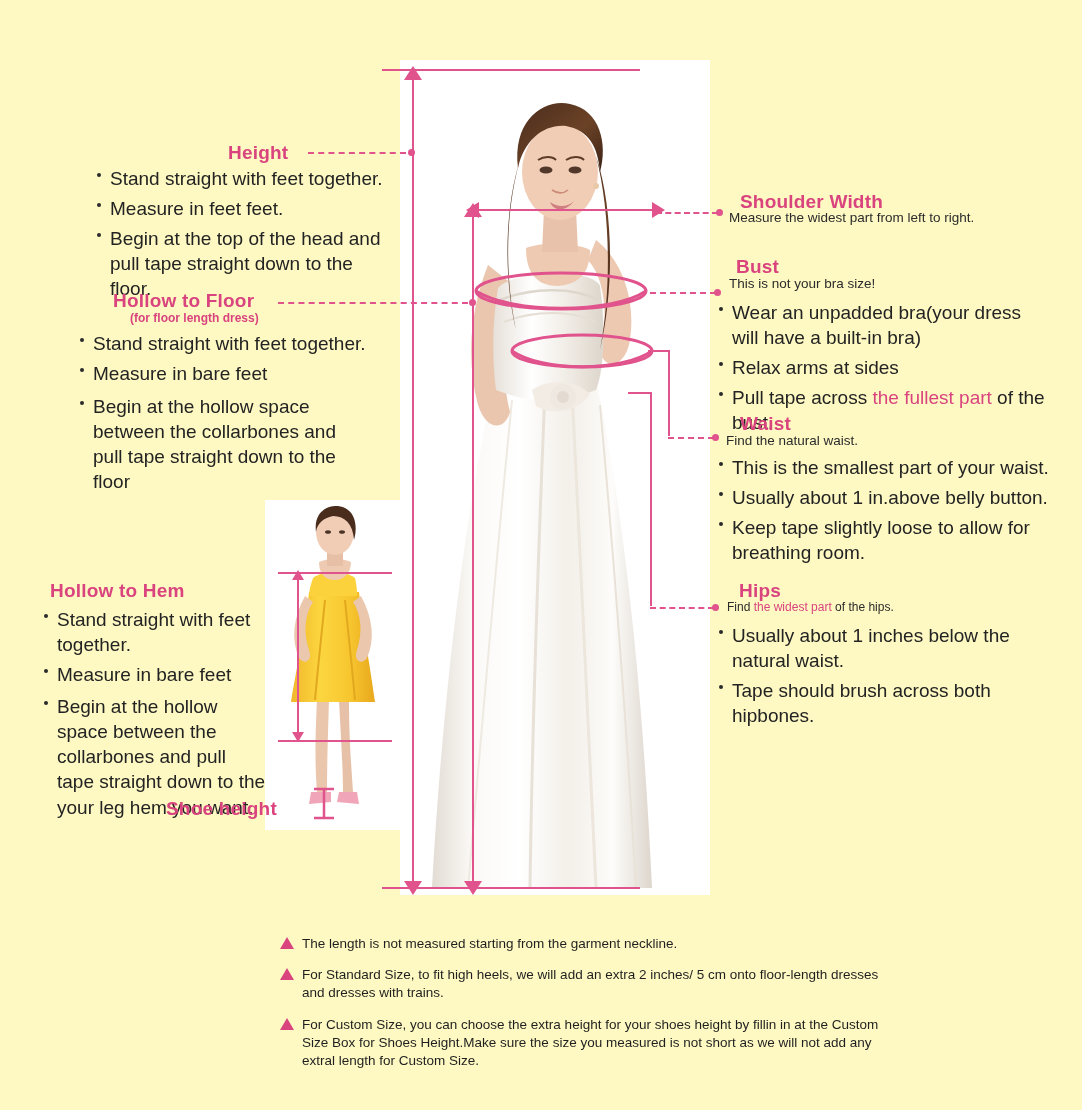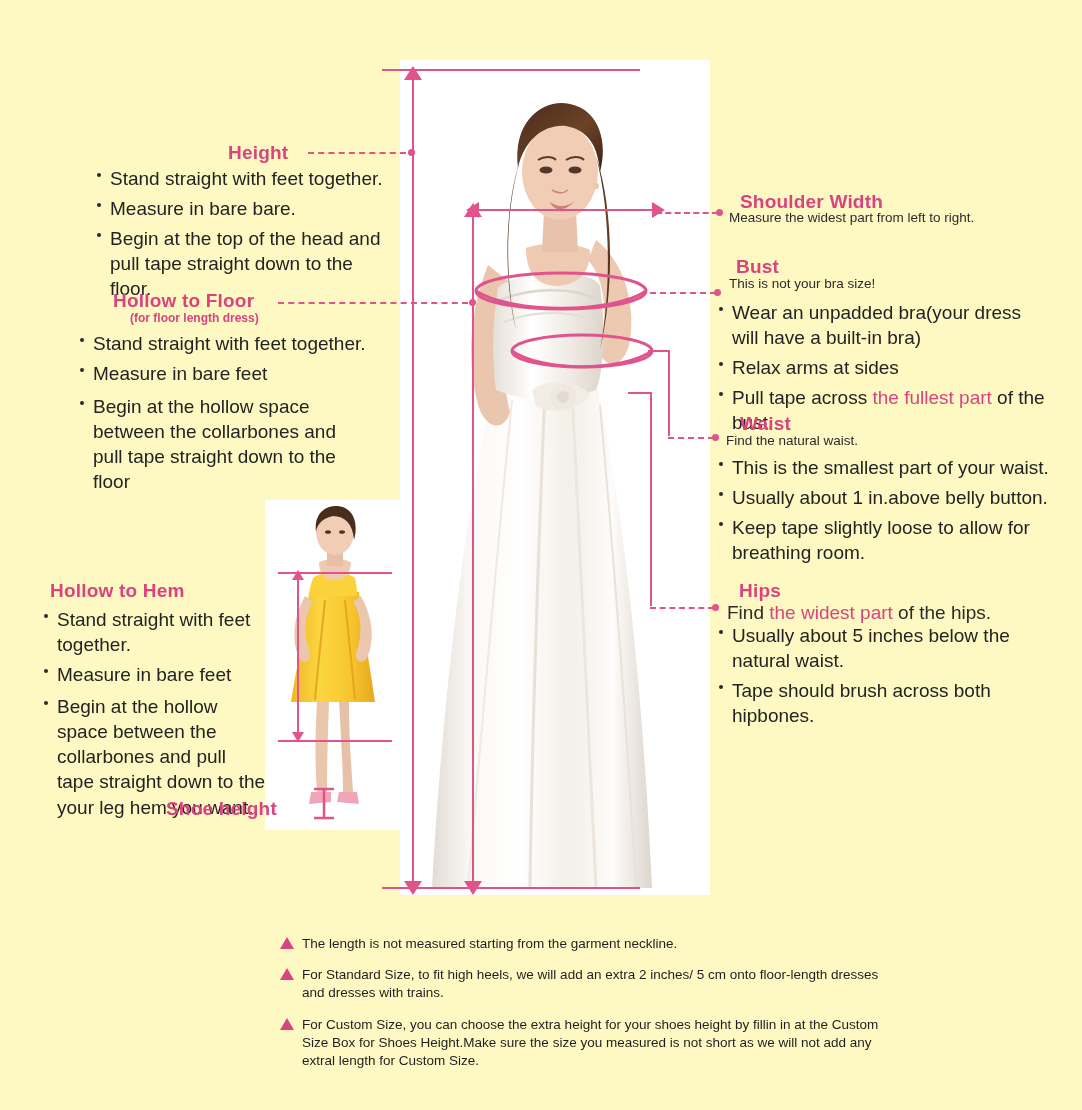--- a/index.html
+++ b/index.html
@@ -311,21 +311,21 @@
     <svg width="24" height="36" viewBox="0 0 24 36" xmlns="http://www.w3.org/2000/svg" aria-hidden="true">
       <line x1="2" y1="3" x2="22" y2="3" stroke="#e0538c" stroke-width="2.5"></line>
       <line x1="12" y1="3" x2="12" y2="32" stroke="#e0538c" stroke-width="2.5"></line>
       <line x1="2" y1="32" x2="22" y2="32" stroke="#e0538c" stroke-width="2.5"></line>
     </svg>
   </div>
 
   <div class="abs head" style="left:228px; top:142px;">Height</div>
   <ul class="abs bl" style="left:95px; top:166px; width:290px;">
     <li>Stand straight with feet together.</li>
-    <li>Measure in bare bare.</li>
+    <li>Measure in feet feet.</li>
     <li>Begin at the top of the head and pull tape straight down to the floor.</li>
   </ul>
 
   <div class="abs head" style="left:113px; top:290px;">Hollow to Floor</div>
   <div class="abs subhead" style="left:130px; top:311px;">(for floor length dress)</div>
   <ul class="abs bl" style="left:78px; top:331px; width:290px;">
     <li>Stand straight with feet together.</li>
     <li>Measure in bare feet</li>
     <li style="margin-top:8px;">Begin at the hollow space between the collarbones and pull tape straight down to the floor</li>
   </ul>
@@ -352,25 +352,25 @@
 
   <div class="abs head" style="left:740px; top:413px;">Waist</div>
   <div class="abs" style="left:726px; top:432px; width:330px; font-size:13.5px; line-height:1.32;">Find the natural waist.</div>
   <ul class="abs bl" style="left:717px; top:455px; width:335px;">
     <li>This is the smallest part of your waist.</li>
     <li>Usually about 1 in.above belly button.</li>
     <li>Keep tape slightly loose to allow for breathing room.</li>
   </ul>
 
   <div class="abs head" style="left:739px; top:580px;text-align:center;">Hips</div>
-  <div class="abs" style="left:727px; top:600px; width:330px; font-size:19px; line-height:1.32;">
+  <div class="abs" style="left:727px; top:600px; width:330px; font-size:12px; line-height:1.32;">
     <span>Find </span><span class="pink-em">the widest part</span><span> of the hips.</span>
   </div>
   <ul class="abs bl" style="left:717px; top:623px; width:330px;">
-    <li>Usually about 5 inches below the natural waist.</li>
+    <li>Usually about 1 inches below the natural waist.</li>
     <li>Tape should brush across both hipbones.</li>
   </ul>
 
   <div class="abs" style="left:280px; top:935px; width:620px;">
     <div class="warn-row">
       <span class="tri"></span>
       <span>The length is not measured starting from the garment neckline.</span>
     </div>
     <div class="warn-row">
       <span class="tri"></span>

